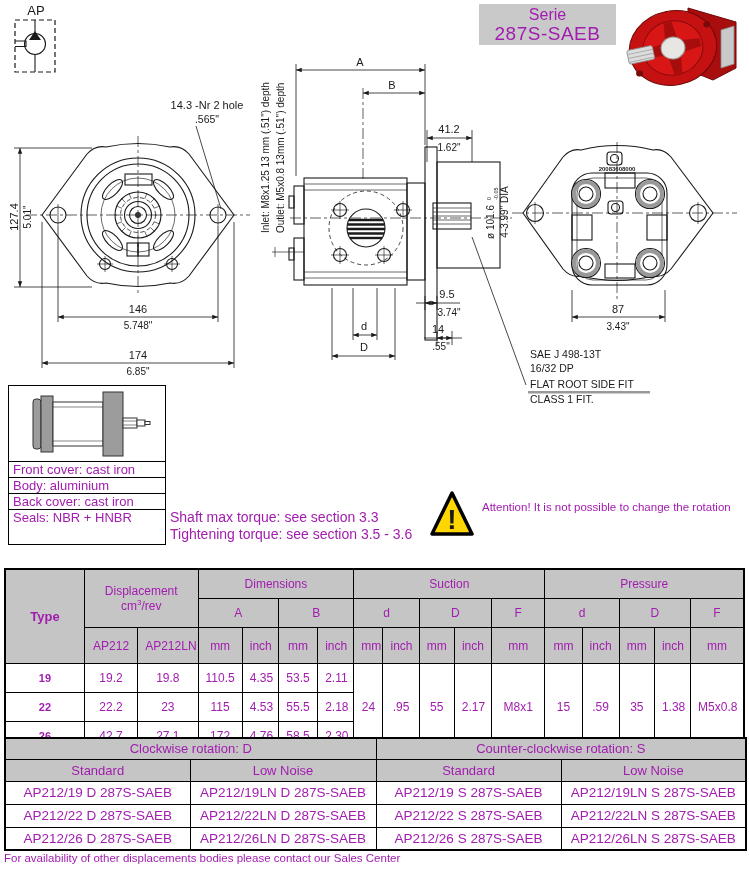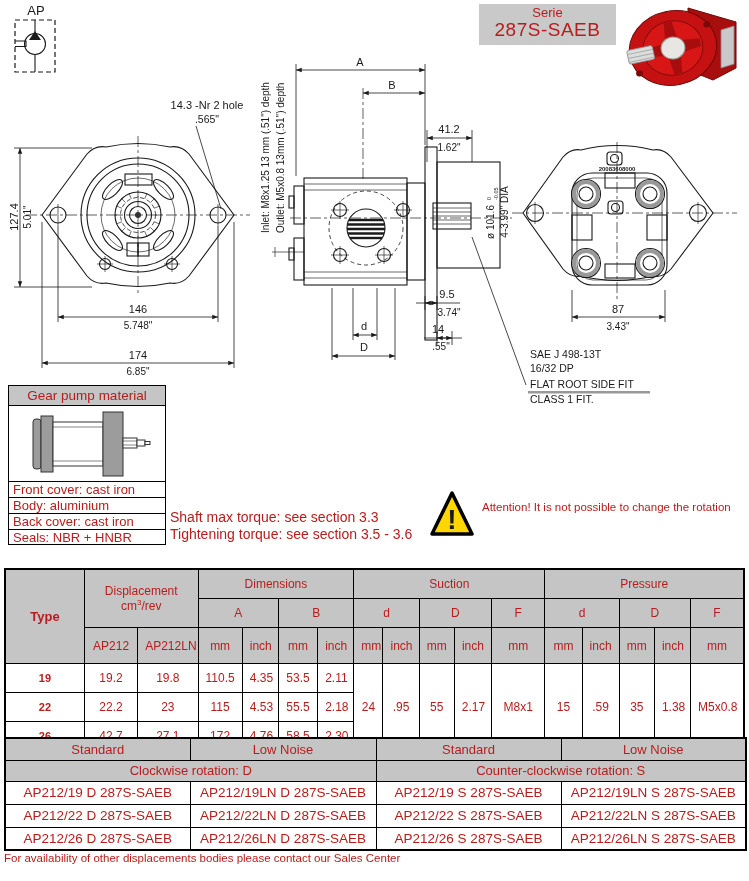--- a/index.html
+++ b/index.html
@@ -1,28 +1,28 @@
 <!DOCTYPE html>
 <html><head>
 <meta charset="utf-8">
 <style>
   html,body{margin:0;padding:0;background:#fff;}
   .page{position:relative;width:749px;height:881px;background:#fff;overflow:hidden;
-        font-family:"Liberation Sans",sans-serif;color:#b91c1c;}
+        font-family:"Liberation Sans",sans-serif;color:#a21caf;}
   .abs{position:absolute;}
   svg{display:block;}
   svg text{font-family:"Liberation Sans",sans-serif;fill:#1a1a1a;}
   .ln{stroke:#1a1a1a;stroke-width:1.1;fill:none;}
   .thin{stroke:#1a1a1a;stroke-width:0.65;fill:none;}
   .dim{stroke:#1a1a1a;stroke-width:0.8;fill:none;}
   .cl{stroke:#1a1a1a;stroke-width:0.7;fill:none;stroke-dasharray:11 3 3 3;}
   .dash{stroke:#1a1a1a;stroke-width:0.8;fill:none;stroke-dasharray:4 3;}
   .serie-box{left:479px;top:4px;width:137px;height:41px;background:#c9c9c9;
              text-align:center;line-height:1.1;padding-top:2px;box-sizing:border-box;}
-  .serie-box .l1{font-size:13px;}
+  .serie-box .l1{font-size:16px;}
   .serie-box .l2{font-size:19px;letter-spacing:0.5px;}
   .material-box{left:8px;top:385px;width:158px;height:160px;border:1.5px solid #000;box-sizing:border-box;}
   .material-box .mb-title{height:19px;background:#c5c5c5;border-bottom:1px solid #000;
       text-align:center;font-size:13.5px;line-height:19px;}
   .material-box .mb-img{height:75px;border-bottom:1px solid #000;}
   .material-box .mb-row{height:15px;border-bottom:1px solid #000;font-size:13px;
       line-height:15px;padding-left:4px;}
   .material-box .mb-row:last-child{border-bottom:none;}
   .torque-notes{left:170px;top:509px;font-size:14px;line-height:17px;}
   .attention-text{left:482px;top:500px;font-size:11.5px;line-height:15px;width:260px;}
@@ -323,21 +323,20 @@
       <ellipse cx="38" cy="-16" rx="3.5" ry="3" fill="#7a0909"></ellipse>
       <rect x="-46" y="-7" width="26" height="14" rx="2" fill="#dcdcdc" stroke="#8a8a8a" stroke-width="0.8"></rect>
       <line x1="-46" y1="-3" x2="-20" y2="-3" stroke="#aaa" stroke-width="1"></line>
       <line x1="-46" y1="1" x2="-20" y2="1" stroke="#aaa" stroke-width="1"></line>
       <line x1="-46" y1="5" x2="-20" y2="5" stroke="#aaa" stroke-width="1"></line>
       <ellipse cx="0" cy="0" rx="12" ry="11" fill="#e8e6e2" stroke="#999" stroke-width="1"></ellipse>
     </g>
   </svg>
 
   <div class="abs material-box">
-    <div class="mb-title">Gear pump material</div>
     <div class="mb-img">
       <svg width="155" height="74" viewBox="0 0 155 74">
         <rect x="24" y="13" width="8" height="50" rx="3" fill="#9c9c9c" stroke="#333" stroke-width="1"></rect>
         <rect x="32" y="10" width="12" height="56" fill="#9c9c9c" stroke="#333" stroke-width="1"></rect>
         <rect x="44" y="16" width="50" height="44" fill="#fff" stroke="#333" stroke-width="1"></rect>
         <line x1="44" y1="21" x2="94" y2="21" stroke="#333" stroke-width="0.6"></line>
         <line x1="44" y1="55" x2="94" y2="55" stroke="#333" stroke-width="0.6"></line>
         <rect x="94" y="6" width="20" height="64" fill="#9c9c9c" stroke="#333" stroke-width="1"></rect>
         <rect x="114" y="32" width="14" height="10" fill="#fff" stroke="#333" stroke-width="1"></rect>
         <line x1="114" y1="35" x2="128" y2="35" stroke="#333" stroke-width="0.6"></line>
@@ -465,29 +464,29 @@
     </table>
 
   <table class="order-table">
     <colgroup>
         <col style="width:185px">
         <col style="width:186px">
         <col style="width:185px">
         <col style="width:185px">
       </colgroup>
     <tbody>
-        <tr style="height:22px">
+        <tr style="height:21px">
+      <th colspan="2">Clockwise rotation: D</th>
+      <th colspan="2">Counter-clockwise rotation: S</th>
+    </tr>
+    <tr style="height:22px">
       <th>Standard</th>
       <th>Low Noise</th>
       <th>Standard</th>
       <th>Low Noise</th>
-    </tr>
-    <tr style="height:21px">
-      <th colspan="2">Clockwise rotation: D</th>
-      <th colspan="2">Counter-clockwise rotation: S</th>
     </tr>
     <tr style="height:23px">
       <td>AP212/19 D 287S-SAEB</td>
       <td>AP212/19LN D 287S-SAEB</td>
       <td>AP212/19 S 287S-SAEB</td>
       <td>AP212/19LN S 287S-SAEB</td>
     </tr>
     <tr style="height:23px">
       <td>AP212/22 D 287S-SAEB</td>
       <td>AP212/22LN D 287S-SAEB</td>

